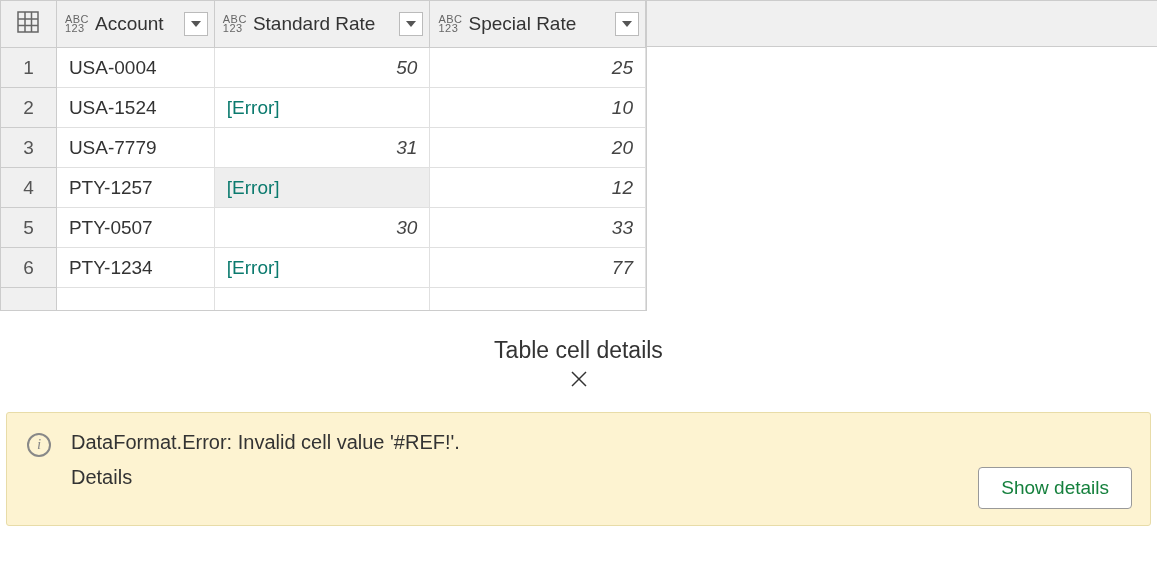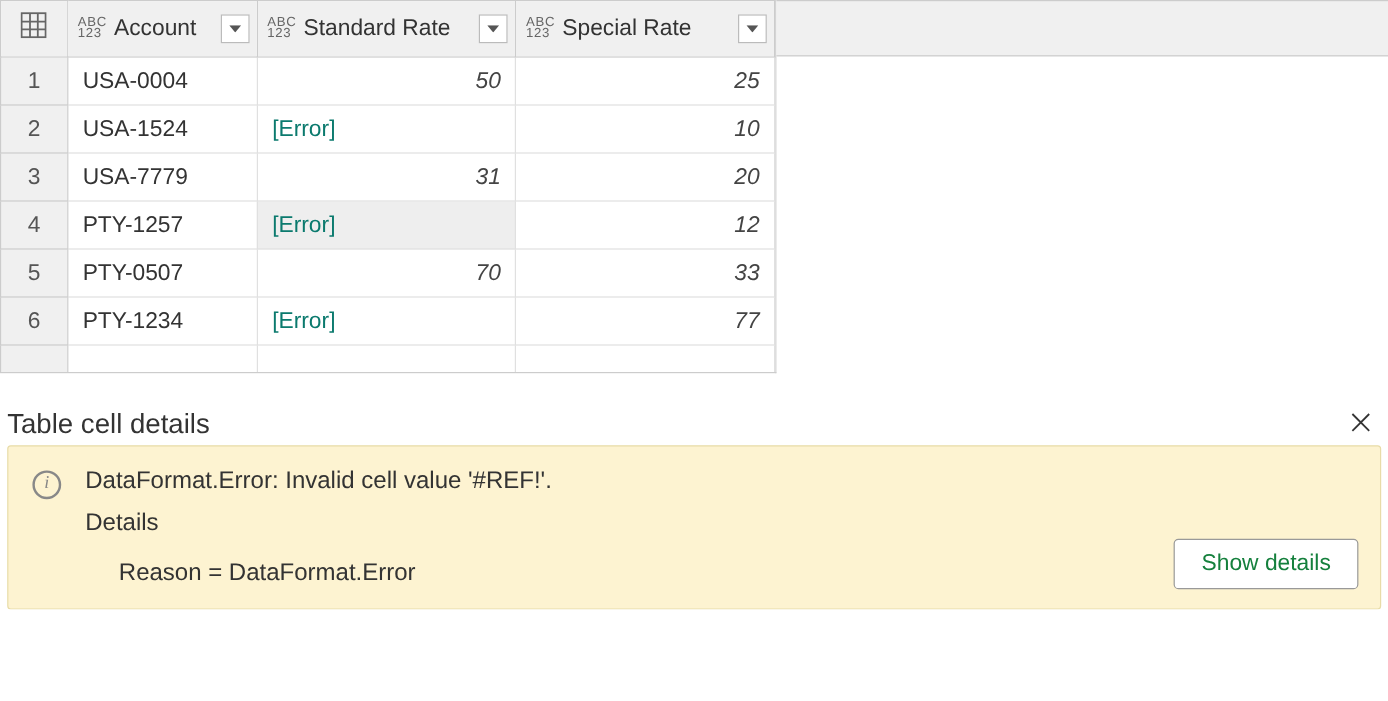--- a/index.html
+++ b/index.html
@@ -130,20 +130,22 @@
       height: 22px;
     }
     .details-panel {
       margin-top: 26px;
       padding: 0 6px;
     }
     .details-header {
       display: flex;
       align-items: center;
       justify-content: space-between;
+      margin-bottom: 14px;
+      flex-direction: column;
     }
     .details-title {
       font-size: 23px;
       color: #333;
       font-weight: normal;
     }
     .close-btn {
       font-size: 22px;
       color: #333;
       cursor: pointer;
@@ -294,21 +296,21 @@
           </tr>
           <tr>
             <td class="row-num">4</td>
             <td class="account">PTY-1257</td>
             <td class="rate error-cell selected">[Error]</td>
             <td class="rate">12</td>
           </tr>
           <tr>
             <td class="row-num">5</td>
             <td class="account">PTY-0507</td>
-            <td class="rate">70</td>
+            <td class="rate">30</td>
             <td class="rate">33</td>
           </tr>
           <tr>
             <td class="row-num">6</td>
             <td class="account">PTY-1234</td>
             <td class="rate error-cell">[Error]</td>
             <td class="rate">77</td>
           </tr>
           <tr class="empty-row">
             <td class="row-num"></td>
@@ -331,18 +333,17 @@
           <line x1="16" y1="2" x2="2" y2="16" stroke="#333" stroke-width="1.5"></line>
         </svg>
     </button>
   </div>
   <div class="message-box">
     <div class="msg-row">
       <span class="info-icon">i</span>
       <div class="msg-content">
         <div class="msg-main">DataFormat.Error: Invalid cell value '#REF!'.</div>
         <div class="msg-details-label">Details</div>
-        <div class="msg-reason">Reason = DataFormat.Error</div>
       </div>
     </div>
     <button class="show-details-btn">Show details</button>
   </div>
 </div>
 
 </body></html>

